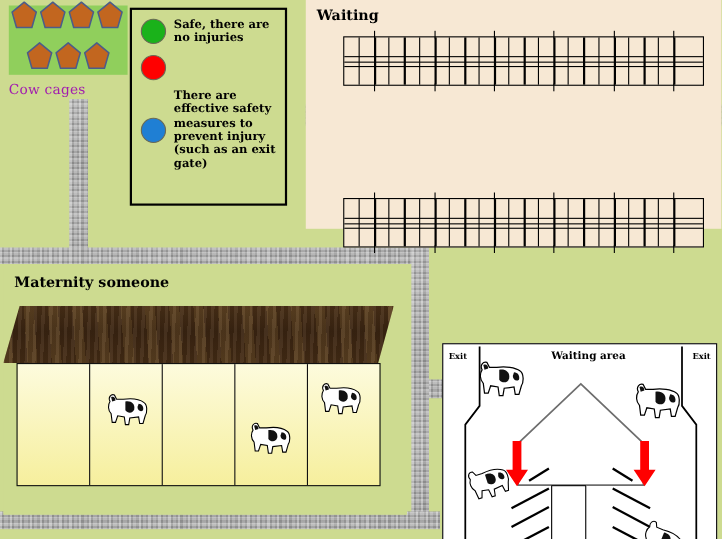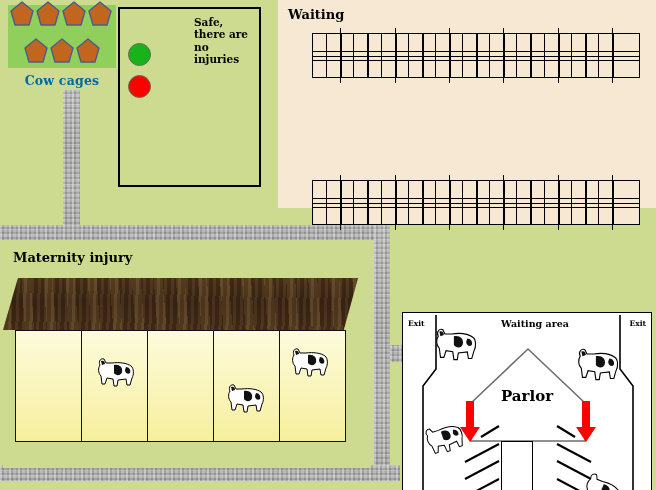--- a/index.html
+++ b/index.html
@@ -17,30 +17,30 @@
   .path{
     background:
       repeating-linear-gradient(90deg, rgba(255,255,255,.30) 0 2px, rgba(0,0,0,.07) 2px 4px, rgba(255,255,255,.14) 4px 7px, rgba(0,0,0,.03) 7px 9px),
       repeating-linear-gradient(0deg, rgba(255,255,255,.22) 0 1px, rgba(0,0,0,.09) 1px 3px, rgba(255,255,255,.10) 3px 5px),
       linear-gradient(180deg,#b2b2b2,#a2a2a2 40%,#adadad 70%,#9e9e9e);
   }
 
   
   .cages-field{background:#90cf5c;}
   .cages-caption{
-    font-weight:bold;font-size:12.5px;color:#0369a1;
-    text-align:center;letter-spacing:.2px;
+    font-weight:normal;font-size:12.5px;color:#a21caf;
+    text-align:left;letter-spacing:.2px;
   }
 
   
   .legend{
     background:#cddb90;border:2px solid #000;
     box-sizing:border-box;padding:7px 6px 6px 8px;
   }
-  .legend-row{display:flex;align-items:flex-end;margin-bottom:8px;gap:36px;}
+  .legend-row{display:flex;align-items:center;margin-bottom:8px;}
   .legend-row:last-child{margin-bottom:0;}
   .dot{
     width:21px;height:21px;border-radius:50%;
     border:1px solid #6a6a55;flex:0 0 21px;margin-right:7px;margin-top:1px;
   }
   .legend-text{
     font-size:10.5px;line-height:12.4px;font-weight:bold;color:#000;
     max-width:112px;
   }
 
@@ -113,20 +113,24 @@
     <div class="legend-row">
       <span class="dot" style="background:#1ab21a;"></span>
       <span class="legend-text">Safe, there are no injuries</span>
     </div>
 
 
     <div class="legend-row">
       <span class="dot" style="background:#ff0000;"></span>
     </div>
 
+    <div class="legend-row">
+      <span class="dot" style="background:#1f7fd4;"></span>
+      <span class="legend-text">There are effective safety measures to prevent injury (such as an exit gate)</span>
+    </div>
   </div>
 
   <div class="abs panel-cream" style="left:278px;top:0px;width:378px;height:208px;"></div>
 
   <div class="abs panel-title" style="left:288px;top:7px;">Waiting</div>
 
   <div class="abs grid-wrap" style="left:312px;top:33px;width:328px;height:45px;">
       <div class="hline" style="top: 17px;"></div>
       <div class="hline" style="top: 22px;"></div>
       <div class="hline" style="top: 26px;"></div>
@@ -201,21 +205,21 @@
       <div class="vtick" style="left: 190px; top: -6px; height: 7px;"></div>
       <div class="vtick" style="left: 190px; bottom: -6px; height: 7px;"></div>
       <div class="vtick" style="left: 245px; top: -6px; height: 7px;"></div>
       <div class="vtick" style="left: 245px; bottom: -6px; height: 7px;"></div>
       <div class="vtick" style="left: 299px; top: -6px; height: 7px;"></div>
       <div class="vtick" style="left: 299px; bottom: -6px; height: 7px;"></div>
     </div>
 
   <div class="abs panel-green" style="left:3px;top:245px;width:367px;height:223px;"></div>
 
-  <div class="abs panel-title" style="left:13px;top:250px;">Maternity injury</div>
+  <div class="abs panel-title" style="left:13px;top:250px;">Maternity someone</div>
 
   <div class="abs roof" style="left:3px;top:278px;width:355px;height:52px;"></div>
 
   <div class="abs stalls" style="left:15px;top:330px;width:331px;height:112px;">
     <div class="stall"></div>
     <div class="stall">
       <svg class="abs" style="left:10px;top:24px;" width="46" height="34" viewBox="0 0 46 34">
         <g stroke="#000" stroke-width="1" fill="#fff">
           <path d="M8 10 C6 6 9 3 12 4 L14 8 L20 8 C27 7 35 8 39 11 C42 13 42 20 40 23 L38 30 L35 30 L34 24 L26 25 L25 31 L22 31 L21 24 L15 23 L13 29 L10 29 L9 21 C6 18 6 13 8 10 Z"></path>
           <path d="M22 10 C27 9 31 12 30 17 C29 21 24 21 22 18 Z" fill="#111" stroke="none"></path>
@@ -255,21 +259,20 @@
 
     <svg class="abs" style="left:0;top:0;" width="250" height="264" viewBox="0 0 250 264">
       <g fill="none" stroke="#000" stroke-width="1.6">
         <path d="M33 2 L33 56 L20 73 L20 258"></path>
         <path d="M217 2 L217 56 L230 73 L230 258"></path>
       </g>
 
       <path d="M125 36 L182 90 L182 128 L68 128 L68 90 Z" fill="#fff" stroke="#6e6e6e" stroke-width="1.6"></path>
     </svg>
 
-    <div class="lbl lbl-parlor" style="left:0;right:0;top:74px;text-align:center;">Parlor</div>
 
     <svg class="abs" style="left:0;top:0;" width="250" height="264" viewBox="0 0 250 264">
       <g stroke="#000" stroke-width="2.1" fill="none">
         <path d="M96 148 L62 166"></path>
           <path d="M96 166 L62 184"></path>
         <path d="M96 184 L62 202"></path>
           <path d="M96 202 L62 220"></path>
         <path d="M96 220 L62 238"></path>
           <path d="M96 238 L62 256"></path>
         <path d="M96 131 L62 149"></path>

